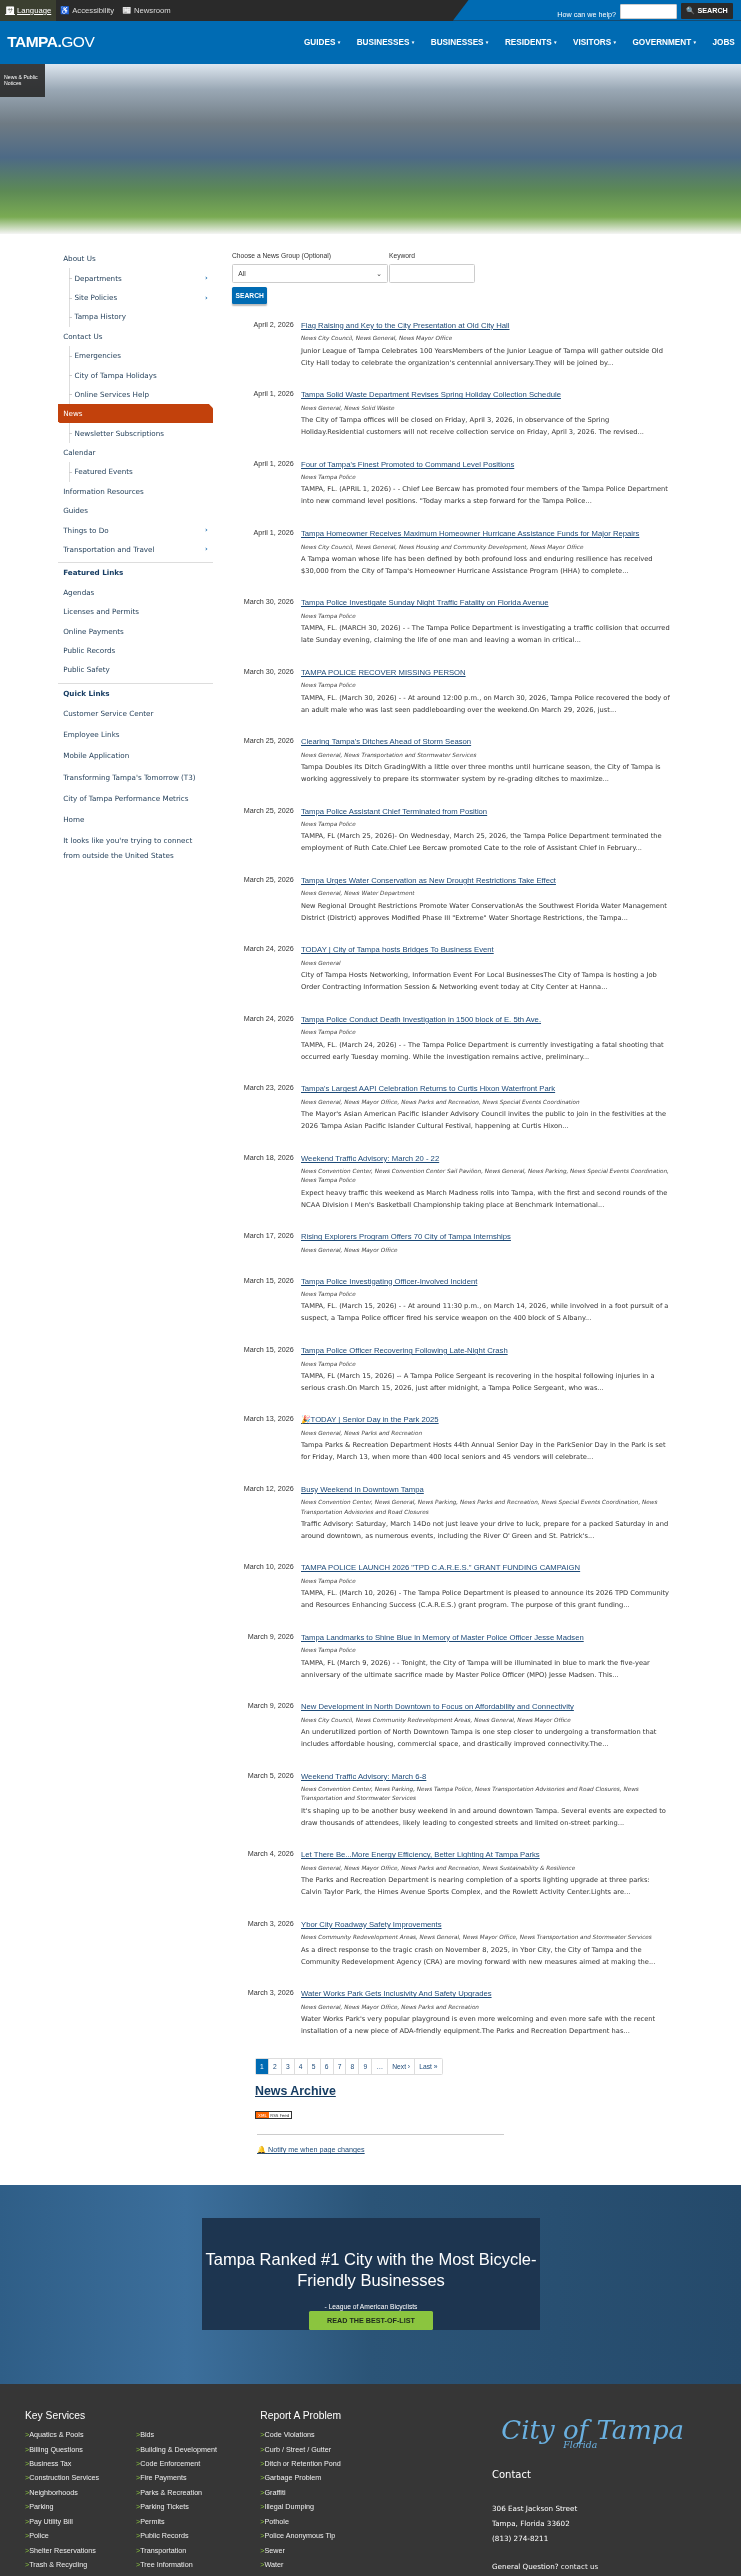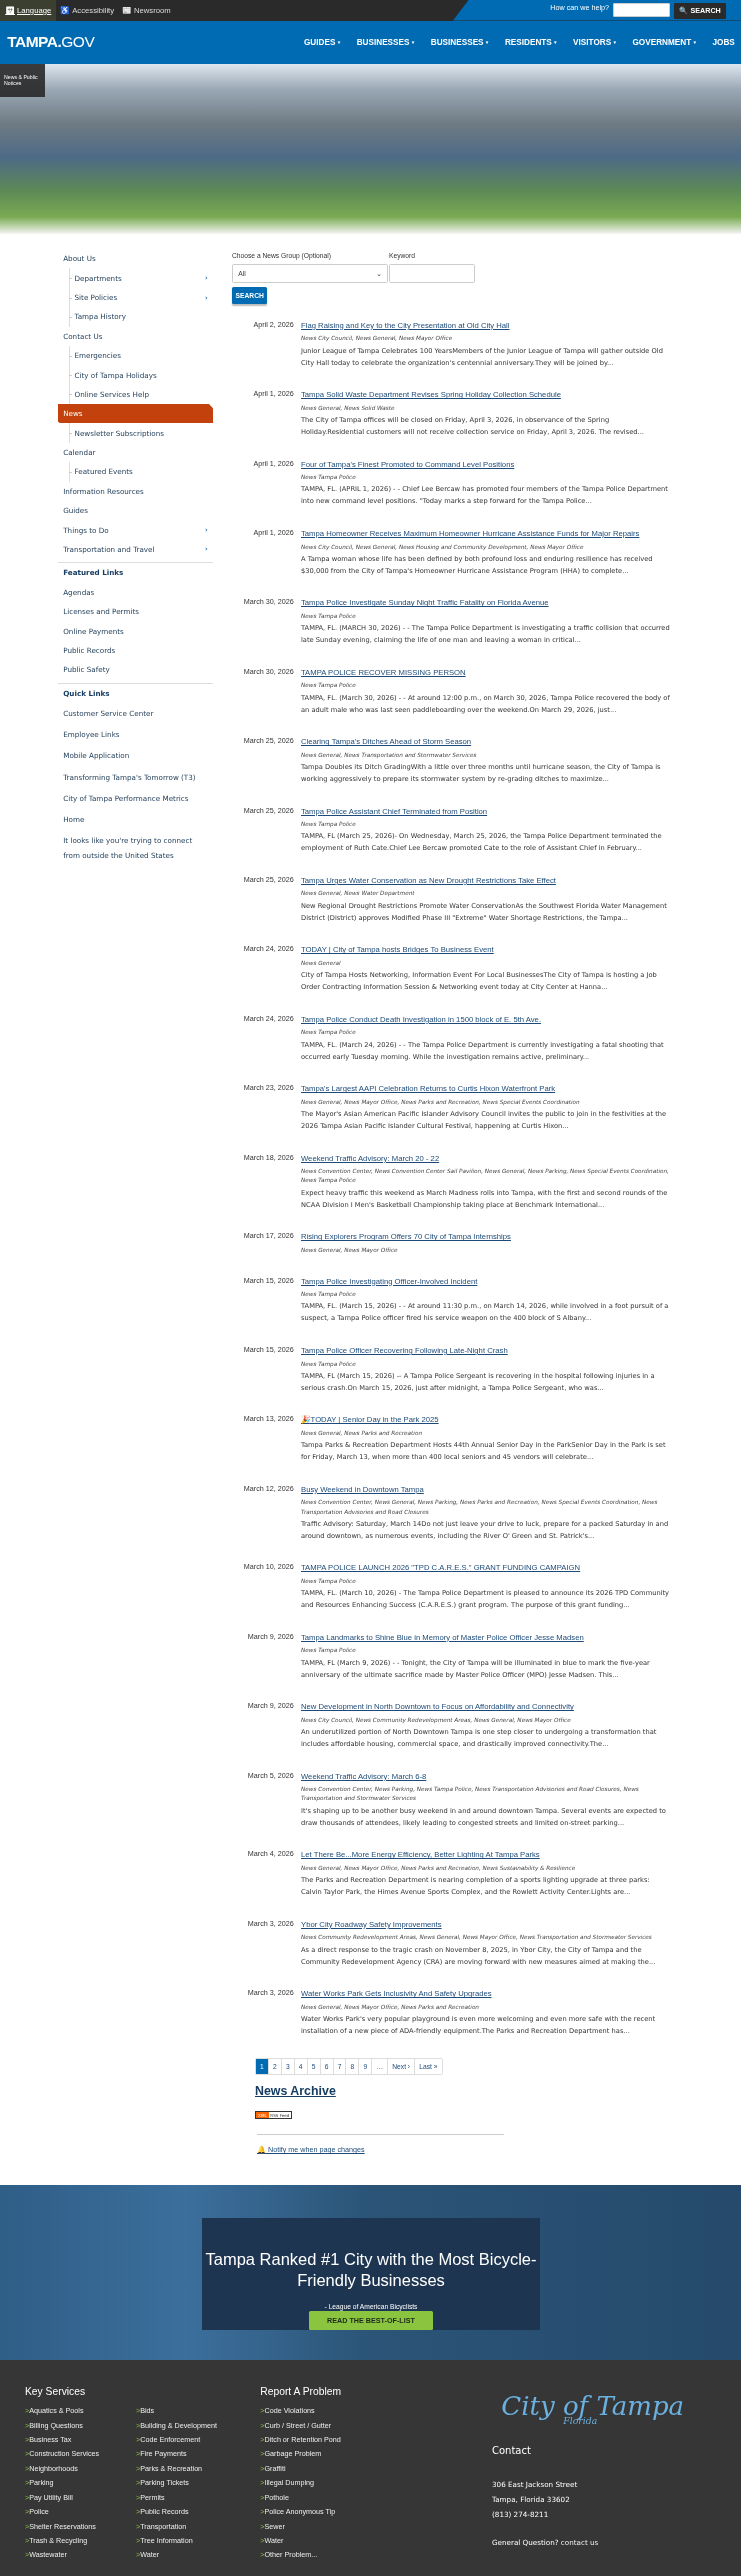--- a/index.html
+++ b/index.html
@@ -4,21 +4,21 @@
 <style>
 *{box-sizing:border-box;margin:0;padding:0}
 body{width:742px;font-family:"DejaVu Sans","Liberation Sans",sans-serif;color:#333;background:#fff}
 a{color:#1a5a8a}
 
 .util{height:20.6px;background:#2a2a2a;position:relative;display:flex;align-items:center}
 .util .blue{position:absolute;right:0;top:0;height:20.6px;width:289px;background:#006bb3;clip-path:polygon(15.5px 0,100% 0,100% 100%,0 100%)}
 .util .left{display:flex;align-items:center;height:20.6px;position:relative;z-index:2}
 .util .lang{background:#3b3f30;height:20.6px;display:flex;align-items:center;padding:0 5.2px;gap:2.1px;color:#fff;font-family:"Liberation Sans",sans-serif;font-size:7.7px;text-decoration:underline}
 .util .ulink{color:#ddd;font-family:"Liberation Sans",sans-serif;font-size:7.7px;padding:0 4.1px;display:flex;align-items:center;gap:2.1px}
-.util .right{position:absolute;right:16px;top:3.1px;display:flex;align-items:flex-start;gap:4.1px;z-index:2}
+.util .right{position:absolute;right:9px;top:3.1px;display:flex;align-items:flex-end;gap:4.1px;z-index:2}
 .util .help{color:#fff;font-family:"Liberation Sans",sans-serif;font-size:7.2px}
 .util input{width:57px;height:14.4px;border:0.5px solid #ccc;border-radius:1px}
 .util .sbtn{background:#2a2a2a;color:#fff;font-weight:bold;font-size:7.2px;height:15.5px;padding:0 5.2px;display:flex;align-items:center;gap:2.1px;border-radius:1px;font-family:"Liberation Sans",sans-serif}
 .util .sbtn .mag{color:#8bc53f}
 
 .nav{height:43px;background:#006bb3;display:flex;align-items:center;padding:0 7.2px}
 .logo{color:#fff;font-family:Liberation Sans, sans-serif;font-size:15.5px;font-weight:bold;letter-spacing:-0.5px}
 .logo span{font-weight:normal}
 .menu{margin-left:auto;display:flex;gap:15.5px}
 .menu .mi{color:#fff;font-family:"Liberation Sans",sans-serif;font-weight:bold;font-size:8.2px}
@@ -54,21 +54,21 @@
 .pager .pg{padding:4.1px 4.1px;border-right:0.5px solid #ddd;font-family:"Liberation Sans",sans-serif;font-size:6.7px;color:#1d4a78}
 .pager .pg.cur{background:#006bb3;color:#fff}
 .pager .pg:last-child{border-right:none}
 .archive{margin:9.3px 0 0 -46px;font-family:"Liberation Sans",sans-serif;font-size:12.4px;color:#173d63;text-decoration:underline;font-weight:bold}
 .rss{margin:13.4px 0 0 -46px;display:inline-flex;border:0.5px solid #333;font-size:4.1px}
 .rss .x{background:#f60;color:#fff;padding:0.5px 2.1px}
 .rss .f{padding:0.5px 1.5px}
 .divider{margin:14.4px 0 0 -44px;border-top:0.5px solid #ccc;width:247px}
 .notify{margin:10.3px 0 31px -44px;font-family:"Liberation Sans",sans-serif;font-size:7.2px;color:#1d4a78;text-decoration:underline}
 
-.promo{height:175px;background:linear-gradient(90deg,#2f5e87 0%,#3c6f9c 25%,#2b5477 50%,#254a6b 100%);position:relative}
+.promo{height:199px;background:linear-gradient(90deg,#2f5e87 0%,#3c6f9c 25%,#2b5477 50%,#254a6b 100%);position:relative}
 .promo .box{position:absolute;left:202px;top:33px;width:338px;height:112px;background:#1d3550;text-align:center;color:#fff;padding-top:31px}
 .promo .head{font-family:"Liberation Sans",sans-serif;font-size:16.5px;line-height:20.6px}
 .promo .src{font-family:"Liberation Sans",sans-serif;font-size:6.7px;margin-top:12.4px}
 .promo .src a{color:#fff}
 .promo .cta{position:absolute;left:309px;top:126px;width:124px;height:18.5px;background:#8bc53f;color:#1d2a1d;font-weight:bold;font-family:"Liberation Sans",sans-serif;font-size:7.2px;display:flex;align-items:center;justify-content:center;border-radius:1.5px}
 
 .foot{background:#363636;color:#fff;padding:26px 25px 15.5px 25px;display:flex;position:relative;height:222px}
 .foot h3{font-family:"Liberation Sans",sans-serif;font-weight:normal;font-size:10.3px;margin-bottom:7.2px}
 .foot .col{width:111px}
 .foot .lk{font-family:"Liberation Sans",sans-serif;font-size:7.2px;line-height:14.4px;color:#eee}

